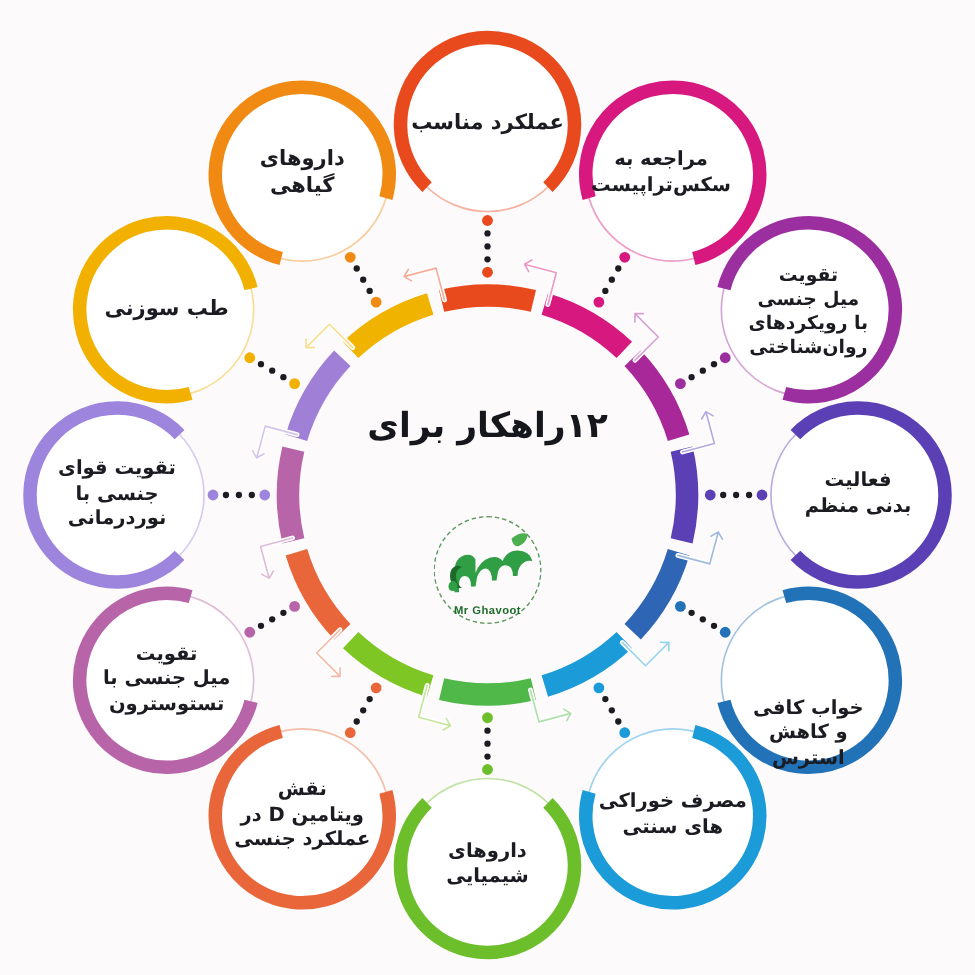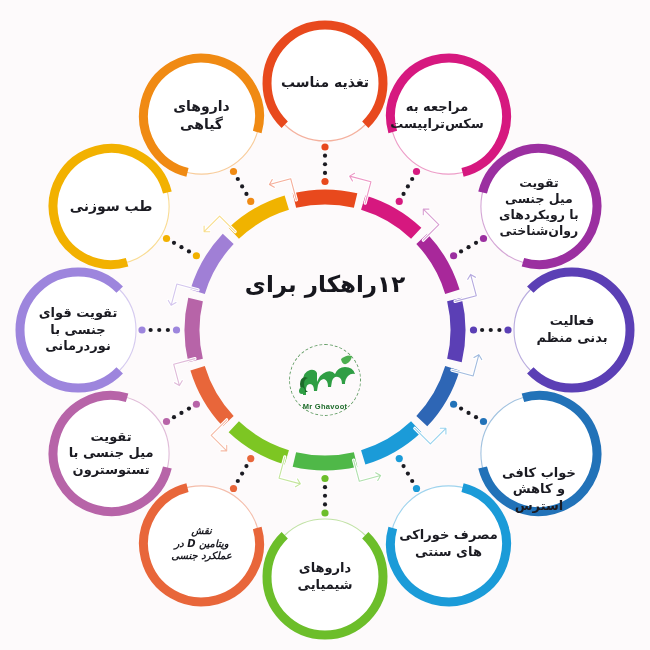--- a/index.html
+++ b/index.html
@@ -247,42 +247,42 @@
       <path d="M8 30 q0-9 7-11 q5-1 7 3 l0 9 q3-8 9-10 q6-2 9 2 q3-7 10-7 q8 0 10 7 q-4-1-7 2 q-3 3-3 8 l-3 0 q0-6-4-7 q-4-1-6 4 l-1 6 l-3 0 q0-7-4-8 q-4 0-6 6 l-1 6 l-3 0 q0-7-4-7 q-4 0-4 6 l0 5 l-3 0 z" fill="#2f9e44"></path>
       <path d="M10 26 q-5 1-5 7 q0 6 5 8 l3 0 q-4-3-4-8 q0-5 4-6 z" fill="#1d6b2a"></path>
       <path d="M46 8 q6-5 11-3 q-1 6-6 8 q-4 1-5-5 z" fill="#4caf50"></path>
       <path d="M7 36 q-3 1-3 4 q0 3 3 3 q3 0 3-3 q0-3-3-4 z" fill="#2f9e44"></path>
     </svg>
     <div class="logo-text">Mr Ghavoot</div>
   </div>
 
   <div id="nodes-layer">
       <div class="node" style="left: 264px; top: 22px; width: 122px; height: 122px;">
-        <span class="node-label" style="font-size: 14px;">تغذیه مناسب</span>
-      </div>
-      <div class="node" style="left: 376px; top: 55.0917px; width: 122px; height: 122px;">
+        <span class="node-label" style="font-size: 14px;">عملکرد مناسب</span>
+      </div>
+      <div class="node" style="left: 388px; top: 55.0917px; width: 122px; height: 122px; justify-content: flex-end;">
         <span class="node-label" style="font-size: 13px;">مراجعه به<br>سکس‌تراپیست</span>
       </div>
       <div class="node" style="left: 477.908px; top: 145.5px; width: 122px; height: 122px;">
         <span class="node-label" style="font-size: 12.5px;">تقویت<br>میل جنسی<br>با رویکردهای<br>روان‌شناختی</span>
       </div>
       <div class="node" style="left: 511px; top: 269px; width: 122px; height: 122px;">
         <span class="node-label" style="font-size: 13px;">فعالیت<br>بدنی منظم</span>
       </div>
       <div class="node" style="left: 477.908px; top: 392.5px; width: 122px; height: 122px; align-items: flex-end;">
         <span class="node-label" style="font-size: 13px;">خواب کافی<br>و کاهش<br>استرس</span>
       </div>
       <div class="node" style="left: 387.5px; top: 482.908px; width: 122px; height: 122px;">
         <span class="node-label" style="font-size: 13px;">مصرف خوراکی<br>های سنتی</span>
       </div>
       <div class="node" style="left: 264px; top: 516px; width: 122px; height: 122px;">
         <span class="node-label" style="font-size: 13px;">داروهای<br>شیمیایی</span>
       </div>
       <div class="node" style="left: 140.5px; top: 482.908px; width: 122px; height: 122px;">
-        <span class="node-label" style="font-size: 10px; font-style: italic;">نقش<br>ویتامین D در<br>عملکرد جنسی</span>
+        <span class="node-label" style="font-size: 13px;">نقش<br>ویتامین D در<br>عملکرد جنسی</span>
       </div>
       <div class="node" style="left: 50.0917px; top: 392.5px; width: 122px; height: 122px;">
         <span class="node-label" style="font-size: 13px;">تقویت<br>میل جنسی با<br>تستوسترون</span>
       </div>
       <div class="node" style="left: 17px; top: 269px; width: 122px; height: 122px;">
         <span class="node-label" style="font-size: 13px;">تقویت قوای<br>جنسی با<br>نوردرمانی</span>
       </div>
       <div class="node" style="left: 50.0917px; top: 145.5px; width: 122px; height: 122px;">
         <span class="node-label" style="font-size: 14px;">طب سوزنی</span>
       </div>

